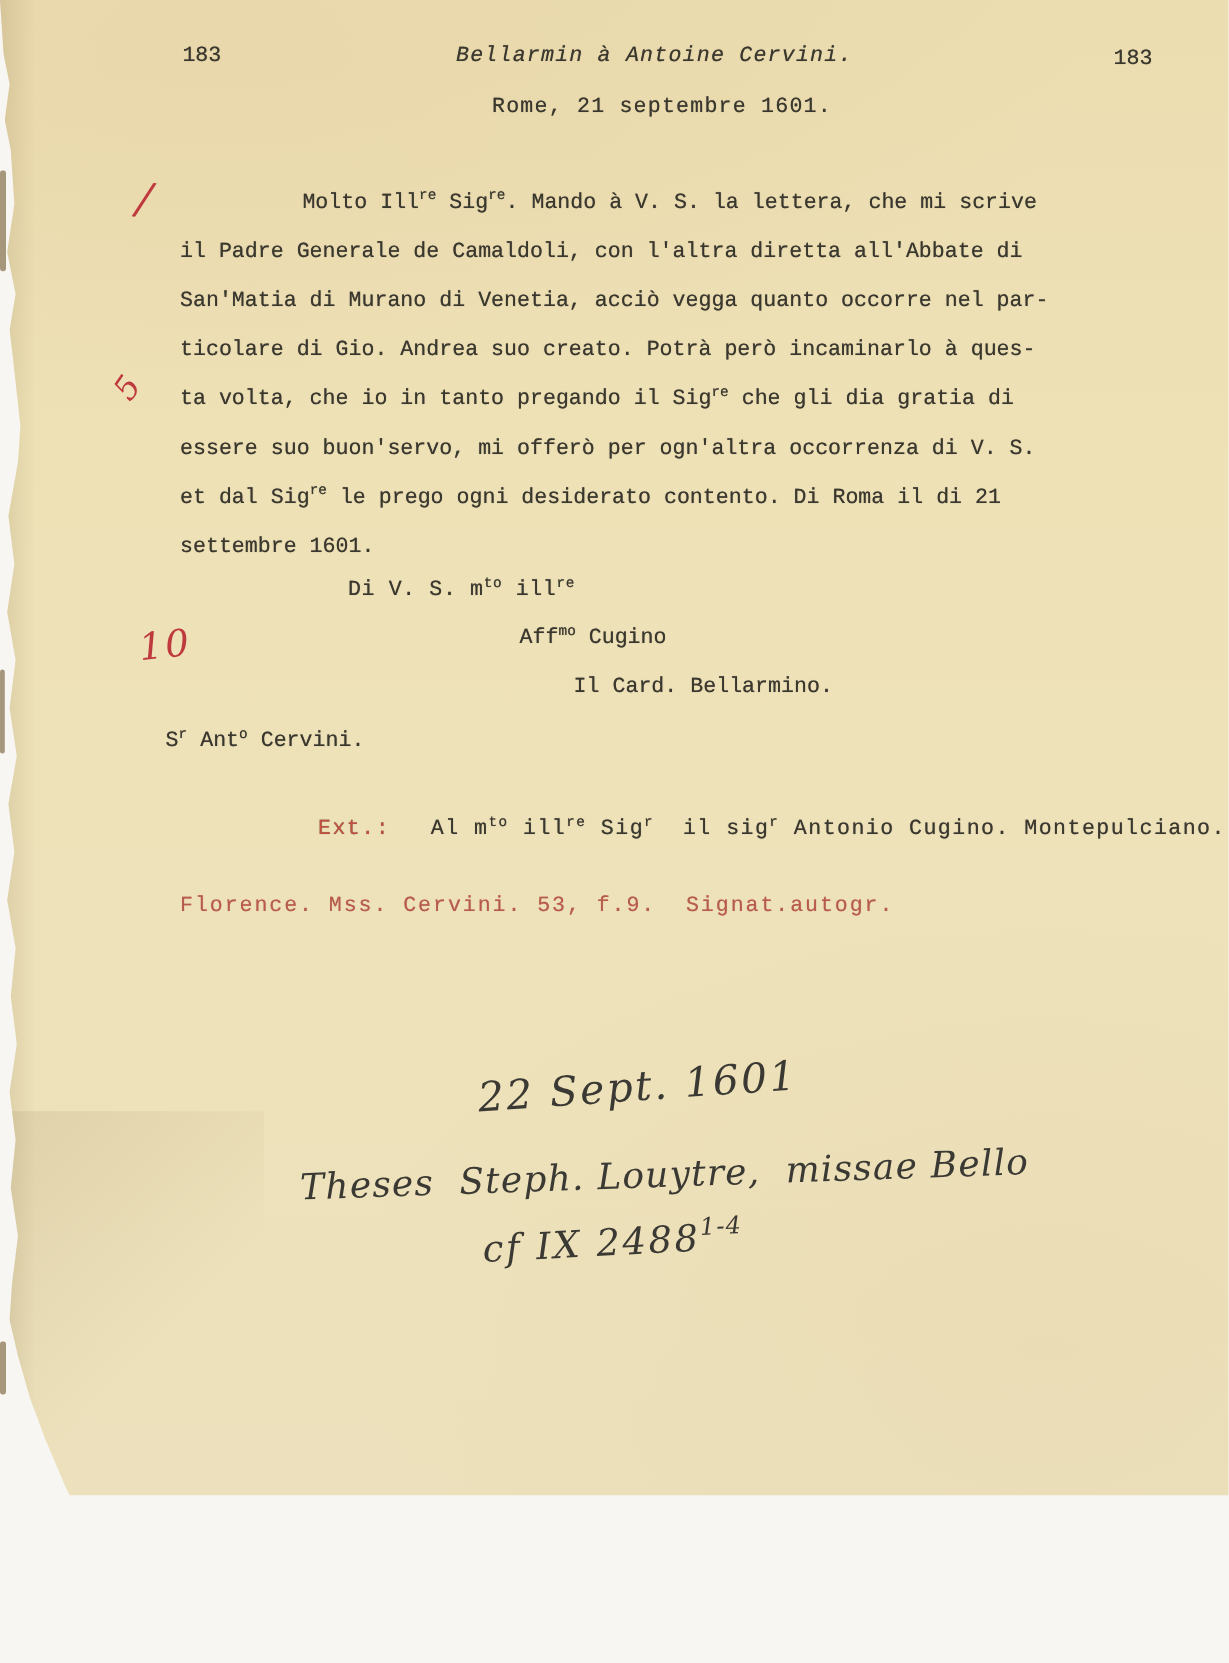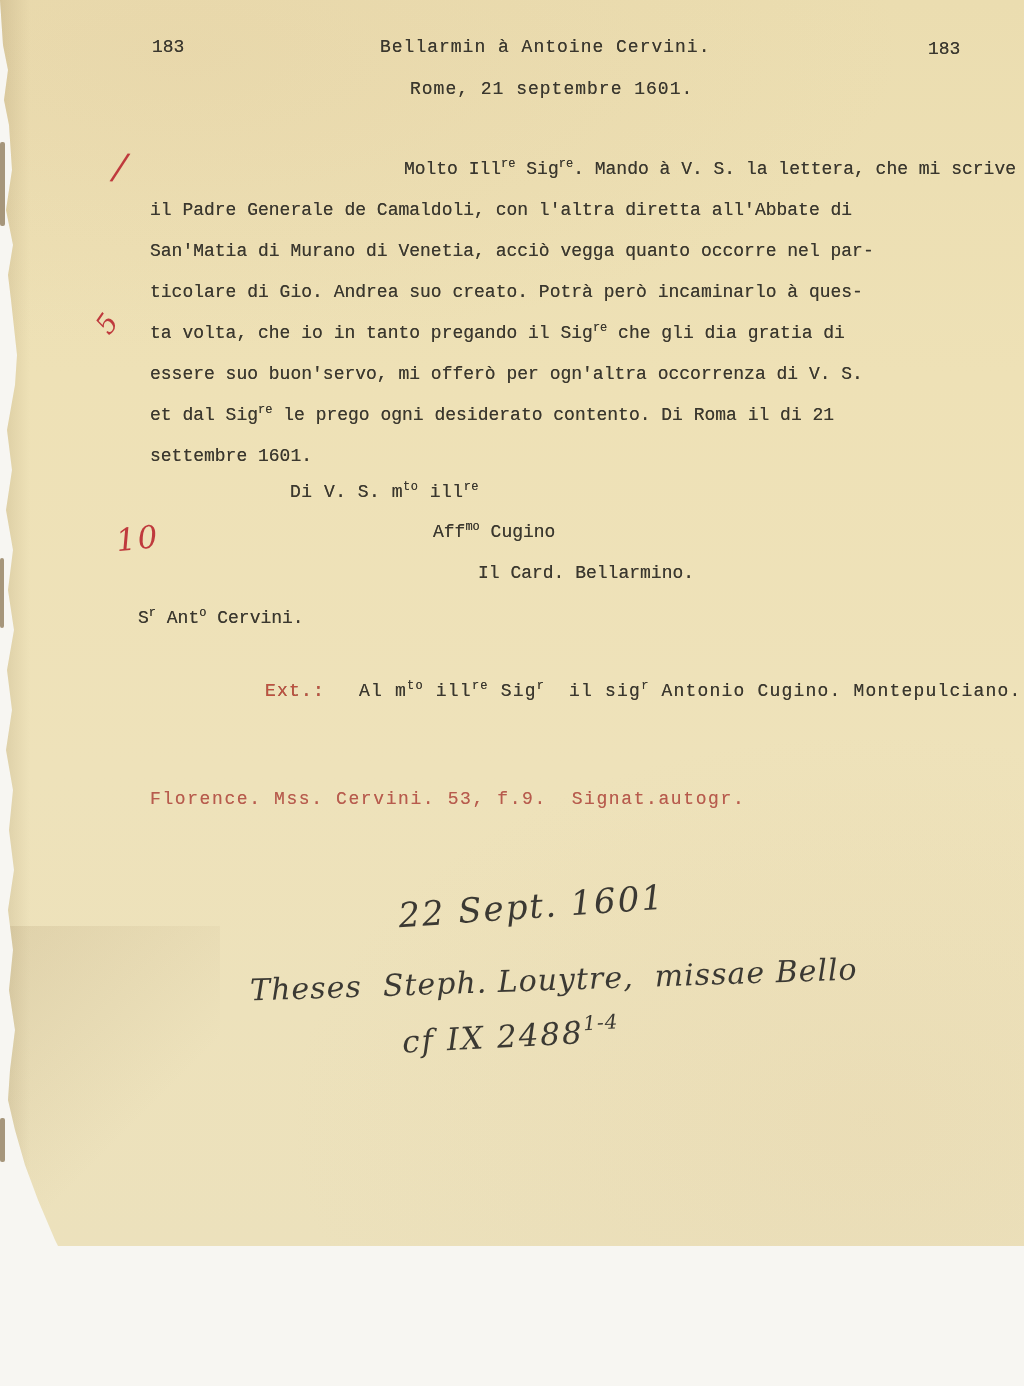--- a/index.html
+++ b/index.html
@@ -25,33 +25,33 @@
       88px 1310px,100px 1340px,112px 1368px,100% 1368px,100% 0);
   }
   .paper::before{content:'';position:absolute;left:0;top:0;bottom:0;width:30px;
     background:linear-gradient(90deg,rgba(140,118,78,.20),transparent);}
   .paper::after{content:'';position:absolute;left:0;bottom:0;width:220px;height:320px;
     background:linear-gradient(135deg,rgba(150,125,85,.16),transparent 62%);}
   .typed{position:absolute;color:var(--ink);font-size:18px;white-space:pre;
     text-shadow:0 0 .6px rgba(58,55,46,.75);line-height:22px;}
   .sup{font-size:12px;position:relative;top:-7px;}
   .pg-left{left:152px;top:36px;}
-  .pg-title{left:380px;top:36px;letter-spacing:1px;}
+  .pg-title{left:380px;top:36px;letter-spacing:1px;font-style:italic;}
   .pg-right{left:928px;top:38px;}
   .dateline{left:410px;top:78px;letter-spacing:1px;}
   .letter-body{left:150px;top:158px;width:866px;}
   .typed-line{height:41px;white-space:pre;}
-  .typed-line:first-child{padding-left:102px;text-align:right;}
+  .typed-line:first-child{padding-left:102px;}
   .valediction{left:290px;top:481px;letter-spacing:.5px;}
   .cugino{left:415px;top:521px;margin-left:18px;}
   .signature{left:464px;top:562px;margin-left:14px;}
   .addressee{left:138px;top:607px;}
   .ext-row{left:150px;top:658px;letter-spacing:1.2px;}
   .ext-label{color:var(--red-label);margin-right:34px;margin-left:43px;}
-  .reference{left:150px;top:788px;letter-spacing:1.6px;color:var(--red-ref);
+  .reference{left:150px;top:744px;letter-spacing:1.6px;color:var(--red-ref);
     text-shadow:0 0 .6px rgba(183,91,77,.6);}
   .redmark{position:absolute;color:var(--red);
     font-family:"DejaVu Serif","Liberation Serif",serif;font-style:italic;}
   .mark-slash{left:114px;top:146px;font-size:36px;transform:rotate(6deg);}
   .mark-five{left:98px;top:308px;font-size:27px;transform:rotate(-55deg);}
   .mark-ten{left:116px;top:520px;font-size:31px;transform:rotate(-6deg);letter-spacing:2px;}
   .hw{position:absolute;color:var(--hw-ink);
     font-family:"DejaVu Serif","Liberation Serif",serif;font-style:italic;}
   .hw-date{left:398px;top:886px;font-size:34px;transform:rotate(-4deg);letter-spacing:2px;}
   .hw-note{left:250px;top:962px;font-size:30px;transform:rotate(-2deg);letter-spacing:1px;white-space:pre;}

